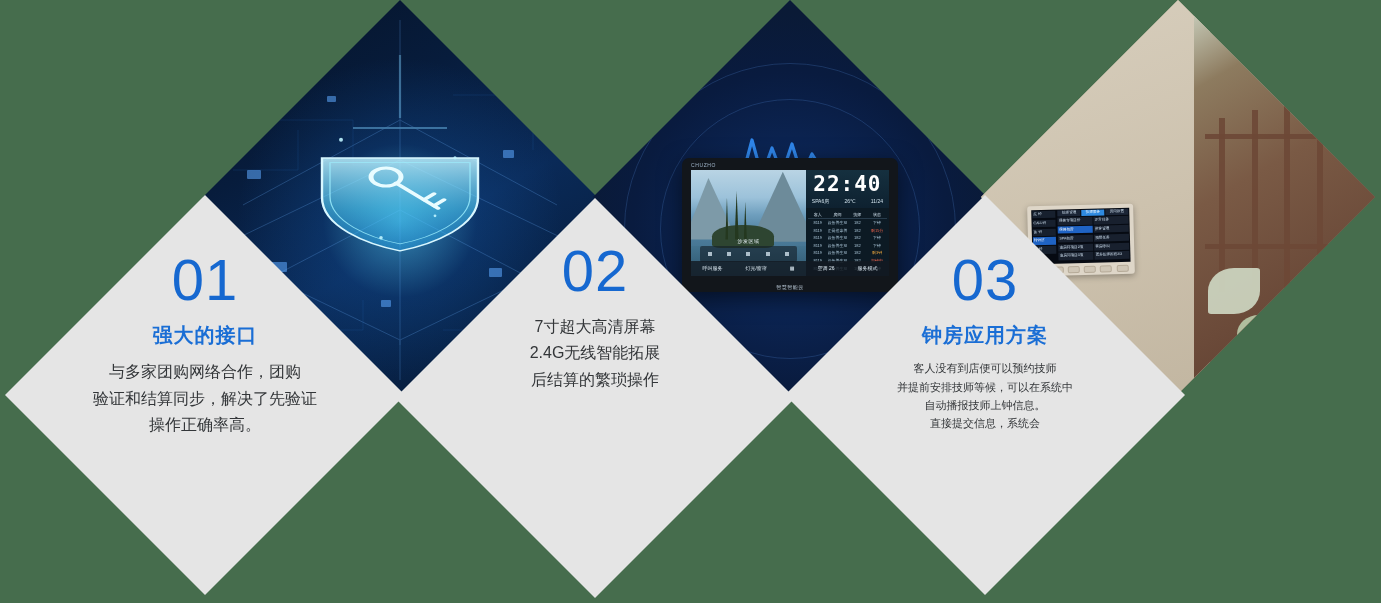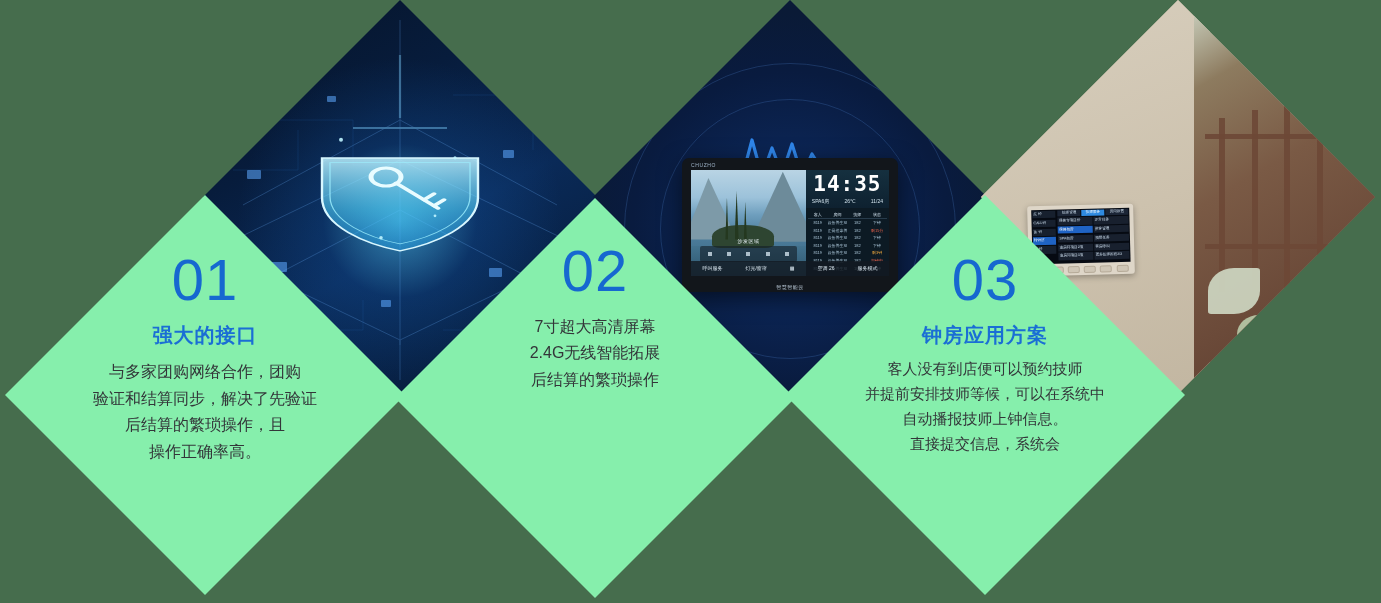--- a/index.html
+++ b/index.html
@@ -15,21 +15,21 @@
   
   .dia{
     position:absolute;
     -webkit-clip-path:polygon(50% 0,100% 50%,50% 100%,0 50%);
     clip-path:polygon(50% 0,100% 50%,50% 100%,0 50%);
     overflow:hidden;
   }
   .pic{width:394px;height:394px;}
   .card{
     width:400px;height:400px;
-    background:#86efac;
+    background:#e5e5e5;
   }
 
   .card-inner{
     position:absolute;left:0;top:0;width:100%;height:100%;
     display:flex;flex-direction:column;align-items:center;
     justify-content:flex-start;
     padding-top:56px;
     box-sizing:border-box;
     text-align:center;
   }
@@ -296,21 +296,21 @@
             <i></i>
             <i></i>
             <i></i>
             <i></i>
             <i></i>
           </div>
         </div>
 
         <div class="t-right">
           <div class="clock-box">
-            <div class="clock">14:35</div>
+            <div class="clock">22:40</div>
             <div class="clock-sub">
               <span>SPA6房</span>
               <span>26℃</span>
               <span>11/24</span>
             </div>
           </div>
           <div class="t-table">
             <div class="t-head">
               <span>客人</span>
               <span>房间</span>
@@ -434,21 +434,20 @@
 
   <div class="dia card" style="left:5px;top:195px;">
     <div class="card-inner">
       <div class="num">01</div>
       <div class="ttl">
         <div>强大的接口</div>
       </div>
       <div class="bodytxt">
         <div>与多家团购网络合作，团购</div>
         <div>验证和结算同步，解决了先验证</div>
-        <div>后结算的繁琐操作，且</div>
         <div>操作正确率高。</div>
       </div>
     </div>
   </div>
 
   <div class="dia card" style="left:395px;top:198px;">
     <div class="card-inner" style="padding-top:44px;">
       <div class="num">02</div>
       <div class="bodytxt">
         <div>7寸超大高清屏幕</div>
@@ -457,21 +456,21 @@
       </div>
     </div>
   </div>
 
   <div class="dia card" style="left:785px;top:195px;width:400px;height:400px;">
     <div class="card-inner">
       <div class="num">03</div>
       <div class="ttl">
         <div>钟房应用方案</div>
       </div>
-      <div class="bodytxt" style="font-size:15px;font-family:Liberation Mono, monospace;">
+      <div class="bodytxt" style="font-size:11px;">
         <div>客人没有到店便可以预约技师</div>
         <div>并提前安排技师等候，可以在系统中</div>
         <div>自动播报技师上钟信息。</div>
         <div>直接提交信息，系统会</div>
       </div>
     </div>
   </div>
 
 </div>
 

